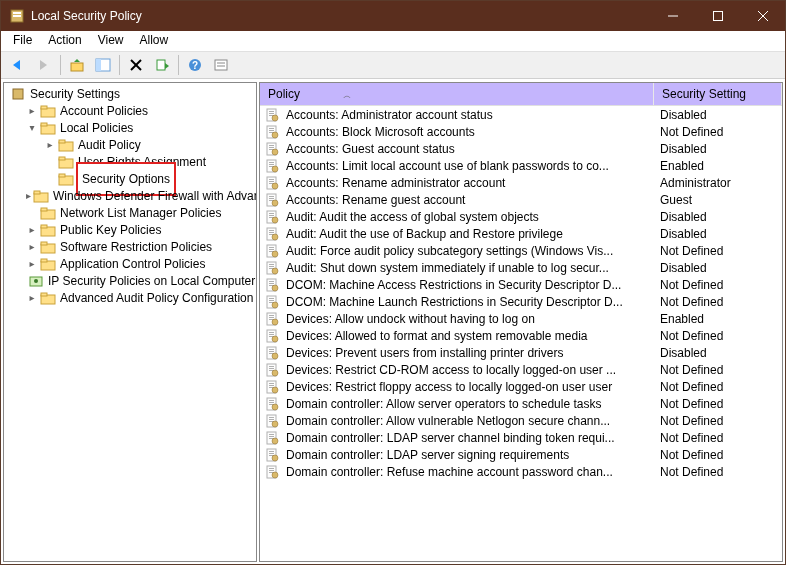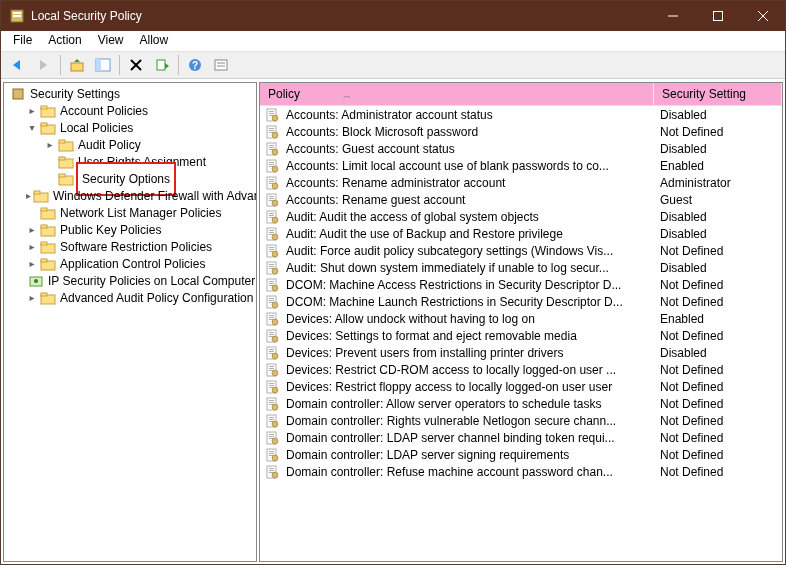--- a/index.html
+++ b/index.html
@@ -15,21 +15,21 @@
 .tool-btn { width: 24px; height: 24px; display: flex; align-items: center; justify-content: center; margin: 0 1px; border:1px solid transparent; }
 .tool-sep { width:1px; height:20px; background:#c0c0c0; margin:0 3px; }
 .content { display: flex; height: calc(565px - 30px - 20px - 28px - 2px); border-top:1px solid #fff; }
 .tree-pane { width: 254px; border: 1px solid #888; margin: 2px 1px 2px 2px; overflow: auto; background:#fff; padding:2px 0; }
 .list-pane { flex: 1; border: 1px solid #888; margin: 2px 2px 2px 1px; overflow: auto; background:#fff; position:relative; }
 .tree-item { display: flex; align-items: center; height: 17px; white-space: nowrap; padding-left: 4px; }
 .tree-toggle { width: 12px; text-align:center; color:#666; font-size:10px; cursor:pointer; }
 .tree-icon { width:16px; height:16px; margin:0 2px; display:inline-flex; align-items:center; justify-content:center; flex-shrink:0; }
 .tree-label { padding: 0 2px; }
 .tree-label.selected { border: 2px solid #e02020; padding: 8px 4px; background:#fff; }
-.list-header { display:flex; background:#f9a8d4; border-bottom:1px solid #e0e0e0; position:sticky; top:0; }
+.list-header { display:flex; background:#c4b5fd; border-bottom:1px solid #e0e0e0; position:sticky; top:0; }
 .list-header-col { padding: 4px 8px; font-size:12px; border-right:1px solid #e8e8e8; }
 .col-policy { flex:1; min-width:340px; }
 .col-setting { width:128px; }
 .list-row { display:flex; height:17px; align-items:center; }
 .list-cell { padding:0 6px; white-space:nowrap; overflow:hidden; text-overflow:ellipsis; font-size:12px; }
 .row-icon { width:16px; height:16px; margin-left:4px; flex-shrink:0; display:inline-flex; align-items:center; justify-content:center; }
 .sort-arrow { font-size:8px; color:#606060; margin-left:40px; }
 svg { display:block; }
 </style>
 </head>
@@ -284,21 +284,21 @@
         <div class="list-row">
           <span class="row-icon">
             <svg width="14" height="14">
               <rect x="2" y="1" width="9" height="12" fill="#fdfdfd" stroke="#b0b0b0"></rect>
               <rect x="4" y="3" width="5" height="1" fill="#b0b0b0"></rect>
               <rect x="4" y="5" width="5" height="1" fill="#b0b0b0"></rect>
               <rect x="4" y="7" width="5" height="1" fill="#b0b0b0"></rect>
               <circle cx="10" cy="10" r="3" fill="#d9b96a" stroke="#8a6a2a" stroke-width="0.5"></circle>
             </svg>
           </span>
-          <span class="list-cell col-policy" style="flex:1;min-width:320px">Accounts: Block Microsoft password</span>
+          <span class="list-cell col-policy" style="flex:1;min-width:320px">Accounts: Block Microsoft accounts</span>
           <span class="list-cell col-setting">Not Defined</span>
         </div>
         <div class="list-row">
           <span class="row-icon">
             <svg width="14" height="14">
               <rect x="2" y="1" width="9" height="12" fill="#fdfdfd" stroke="#b0b0b0"></rect>
               <rect x="4" y="3" width="5" height="1" fill="#b0b0b0"></rect>
               <rect x="4" y="5" width="5" height="1" fill="#b0b0b0"></rect>
               <rect x="4" y="7" width="5" height="1" fill="#b0b0b0"></rect>
               <circle cx="10" cy="10" r="3" fill="#d9b96a" stroke="#8a6a2a" stroke-width="0.5"></circle>
@@ -440,21 +440,21 @@
         <div class="list-row">
           <span class="row-icon">
             <svg width="14" height="14">
               <rect x="2" y="1" width="9" height="12" fill="#fdfdfd" stroke="#b0b0b0"></rect>
               <rect x="4" y="3" width="5" height="1" fill="#b0b0b0"></rect>
               <rect x="4" y="5" width="5" height="1" fill="#b0b0b0"></rect>
               <rect x="4" y="7" width="5" height="1" fill="#b0b0b0"></rect>
               <circle cx="10" cy="10" r="3" fill="#d9b96a" stroke="#8a6a2a" stroke-width="0.5"></circle>
             </svg>
           </span>
-          <span class="list-cell col-policy" style="flex:1;min-width:320px">Devices: Settings to format and eject removable media</span>
+          <span class="list-cell col-policy" style="flex:1;min-width:320px">Devices: Allowed to format and system removable media</span>
           <span class="list-cell col-setting">Not Defined</span>
         </div>
         <div class="list-row">
           <span class="row-icon">
             <svg width="14" height="14">
               <rect x="2" y="1" width="9" height="12" fill="#fdfdfd" stroke="#b0b0b0"></rect>
               <rect x="4" y="3" width="5" height="1" fill="#b0b0b0"></rect>
               <rect x="4" y="5" width="5" height="1" fill="#b0b0b0"></rect>
               <rect x="4" y="7" width="5" height="1" fill="#b0b0b0"></rect>
               <circle cx="10" cy="10" r="3" fill="#d9b96a" stroke="#8a6a2a" stroke-width="0.5"></circle>
@@ -505,21 +505,21 @@
         <div class="list-row">
           <span class="row-icon">
             <svg width="14" height="14">
               <rect x="2" y="1" width="9" height="12" fill="#fdfdfd" stroke="#b0b0b0"></rect>
               <rect x="4" y="3" width="5" height="1" fill="#b0b0b0"></rect>
               <rect x="4" y="5" width="5" height="1" fill="#b0b0b0"></rect>
               <rect x="4" y="7" width="5" height="1" fill="#b0b0b0"></rect>
               <circle cx="10" cy="10" r="3" fill="#d9b96a" stroke="#8a6a2a" stroke-width="0.5"></circle>
             </svg>
           </span>
-          <span class="list-cell col-policy" style="flex:1;min-width:320px">Domain controller: Rights vulnerable Netlogon secure chann...</span>
+          <span class="list-cell col-policy" style="flex:1;min-width:320px">Domain controller: Allow vulnerable Netlogon secure chann...</span>
           <span class="list-cell col-setting">Not Defined</span>
         </div>
         <div class="list-row">
           <span class="row-icon">
             <svg width="14" height="14">
               <rect x="2" y="1" width="9" height="12" fill="#fdfdfd" stroke="#b0b0b0"></rect>
               <rect x="4" y="3" width="5" height="1" fill="#b0b0b0"></rect>
               <rect x="4" y="5" width="5" height="1" fill="#b0b0b0"></rect>
               <rect x="4" y="7" width="5" height="1" fill="#b0b0b0"></rect>
               <circle cx="10" cy="10" r="3" fill="#d9b96a" stroke="#8a6a2a" stroke-width="0.5"></circle>

